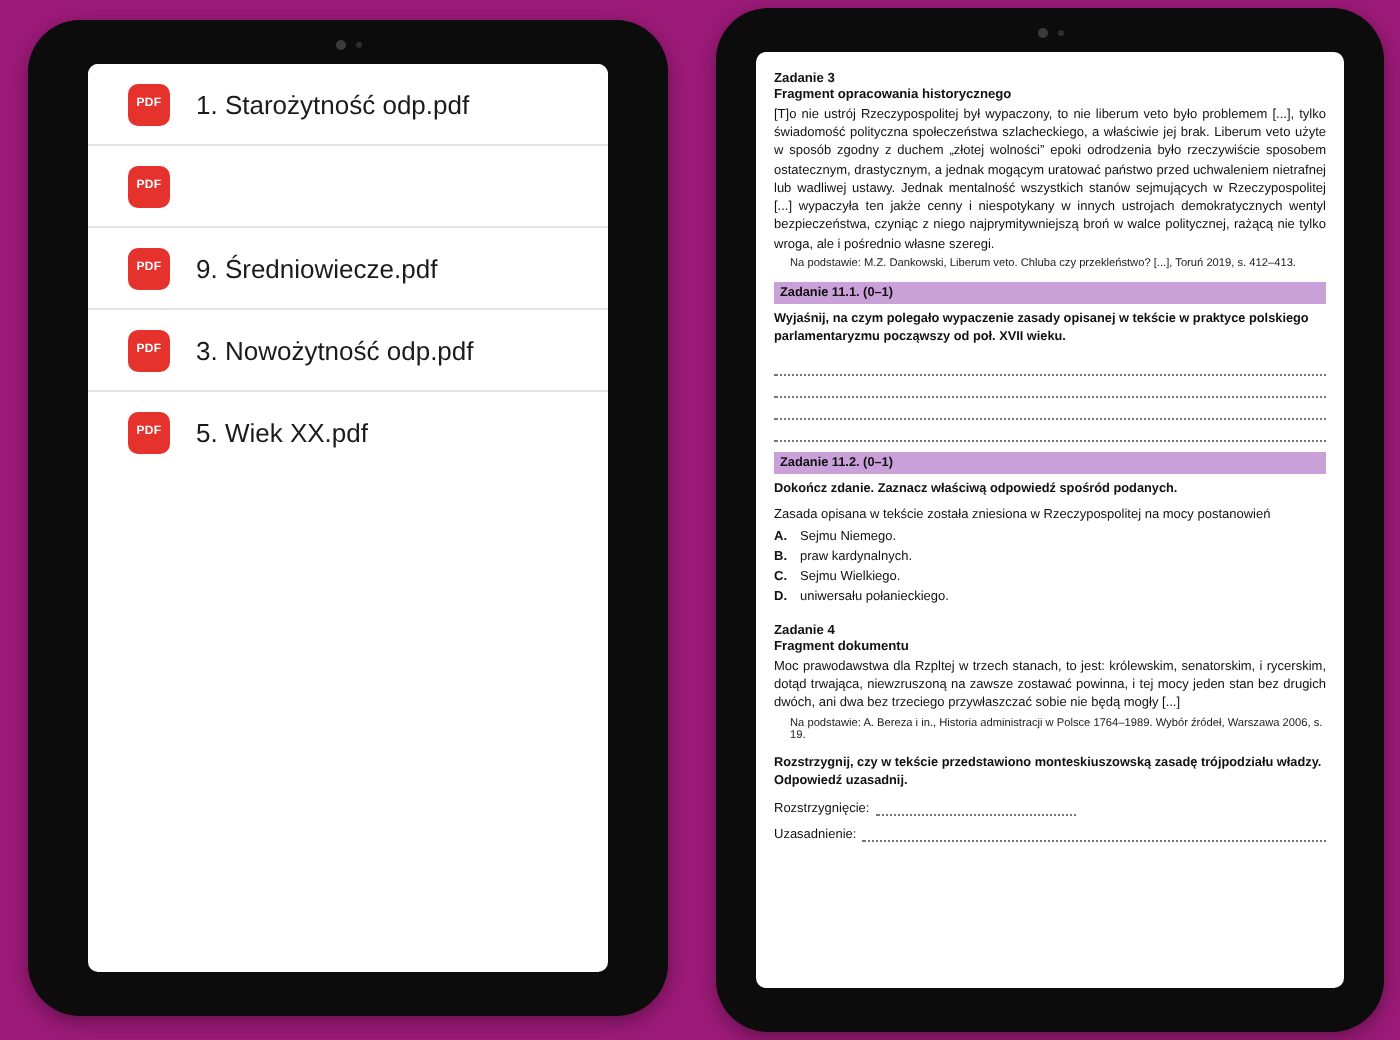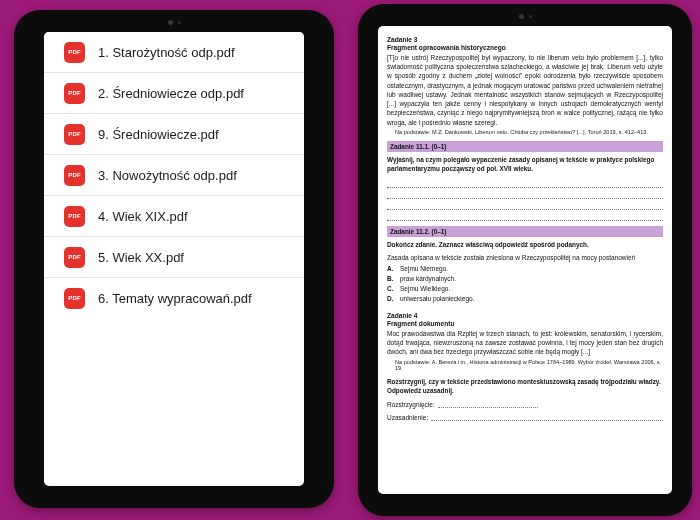--- a/index.html
+++ b/index.html
@@ -72,41 +72,32 @@
   </div>
   <div class="screen">
     <div class="file-list">
 
       <div class="file-row">
         <span class="pdf-icon">PDF</span>
         <span class="file-name">1. Starożytność odp.pdf</span>
       </div>
       <div class="file-row">
         <span class="pdf-icon">PDF</span>
-        <span class="file-name">2. Średniowiecze odp.pdf</span>
       </div>
       <div class="file-row">
         <span class="pdf-icon">PDF</span>
         <span class="file-name">9. Średniowiecze.pdf</span>
       </div>
       <div class="file-row">
         <span class="pdf-icon">PDF</span>
         <span class="file-name">3. Nowożytność odp.pdf</span>
       </div>
       <div class="file-row">
         <span class="pdf-icon">PDF</span>
-        <span class="file-name">4. Wiek XIX.pdf</span>
-      </div>
-      <div class="file-row">
-        <span class="pdf-icon">PDF</span>
         <span class="file-name">5. Wiek XX.pdf</span>
-      </div>
-      <div class="file-row">
-        <span class="pdf-icon">PDF</span>
-        <span class="file-name">6. Tematy wypracowań.pdf</span>
       </div>
 
     </div>
   </div>
 </div>
 
 <div class="tablet" id="tablet-right">
   <div class="camera-dots">
     <span class="dot big"></span>
     <span class="dot small"></span>

